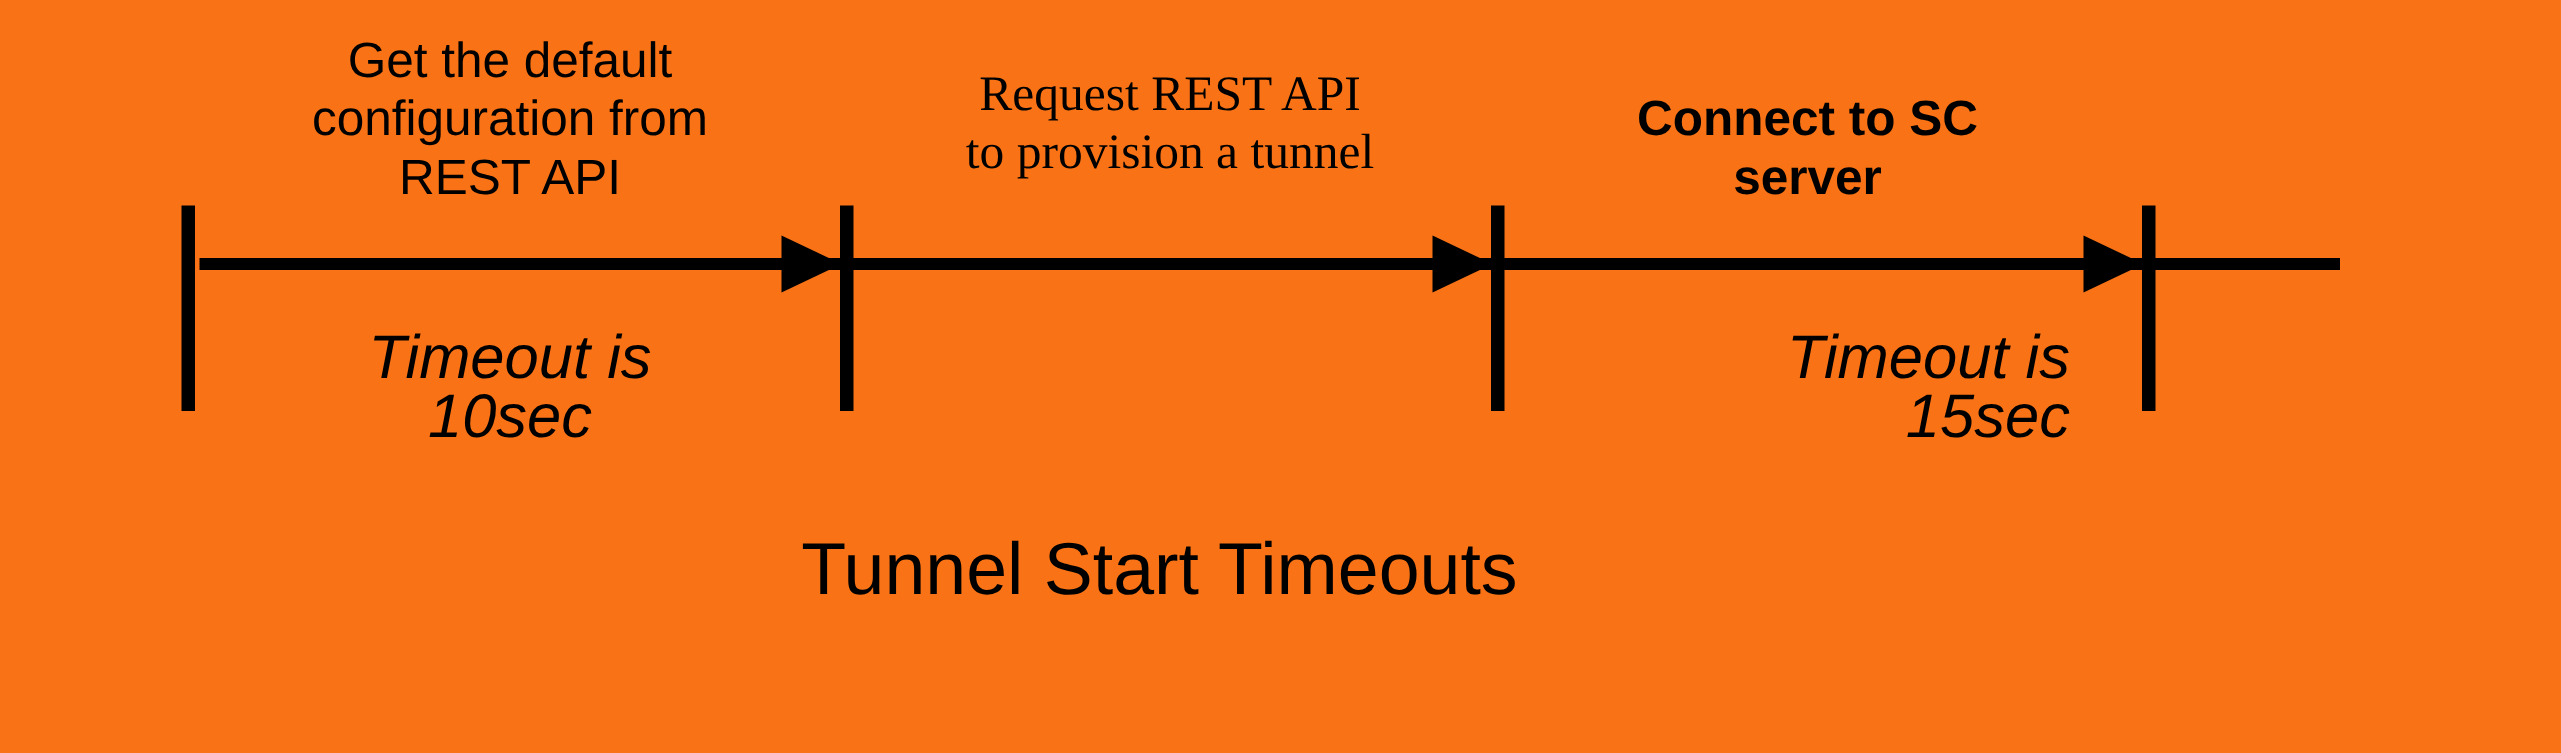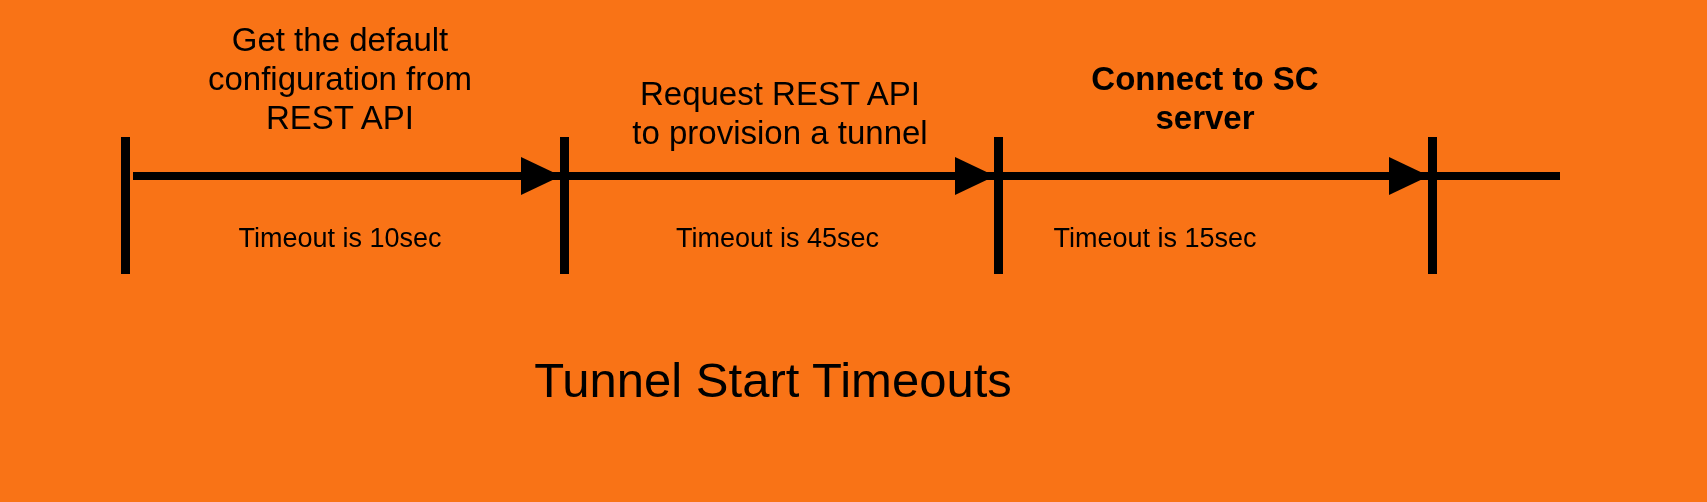--- a/index.html
+++ b/index.html
@@ -34,23 +34,24 @@
     line-height: 39px;
     color: #000000;
     white-space: pre-line;
   }
   .seg-label.upper {
     
   }
   .timeout-label {
     position: absolute;
     text-align: center;
-    font-size: 27px;
+    font-size: 41px;
     line-height: 39px;
     color: #000000;
+    font-style: italic;
   }
   .arrowhead {
     position: absolute;
     width: 0;
     height: 0;
     border-top: 19px solid transparent;
     border-bottom: 19px solid transparent;
     border-left: 40px solid #000000;
   }
   .diagram-title {
@@ -75,23 +76,22 @@
 
   <div class="arrowhead" style="left:521px; top:157px;"></div>
   <div class="arrowhead" style="left:955px; top:157px;"></div>
   <div class="arrowhead" style="left:1389px; top:157px;"></div>
 
   <div class="seg-label upper" style="left:195px; top:20px; width:290px;">Get the default
 configuration from
 REST API</div>
   <div class="timeout-label" style="left:190px; top:219px; width:300px;">Timeout is 10sec</div>
 
-  <div class="seg-label upper" style="left:625px; top:74px; width:310px;">Request REST API
+  <div class="seg-label upper" style="left:625px; top:44px; width:310px;font-family:Liberation Serif, serif;">Request REST API
 to provision a tunnel</div>
-  <div class="timeout-label" style="left:620px; top:219px; width:315px;">Timeout is 45sec</div>
 
   <div class="seg-label upper" style="left:1060px; top:59px; width:290px;font-weight:bold;">Connect to SC
 server</div>
-  <div class="timeout-label" style="left:1005px; top:219px; width:300px;">Timeout is 15sec</div>
+  <div class="timeout-label" style="left:1080px; top:219px; width:300px;text-align:right;">Timeout is 15sec</div>
 
   <div class="diagram-title" style="left:473px; top:355px; width:600px;">Tunnel Start Timeouts</div>
 
 </div>
 
 </body></html>

